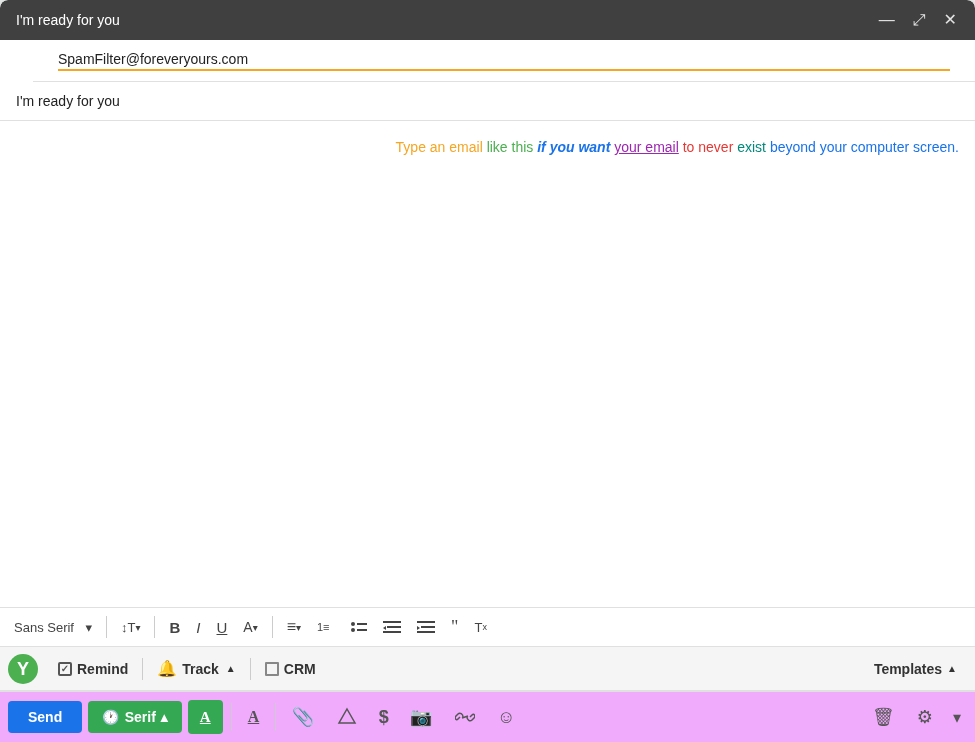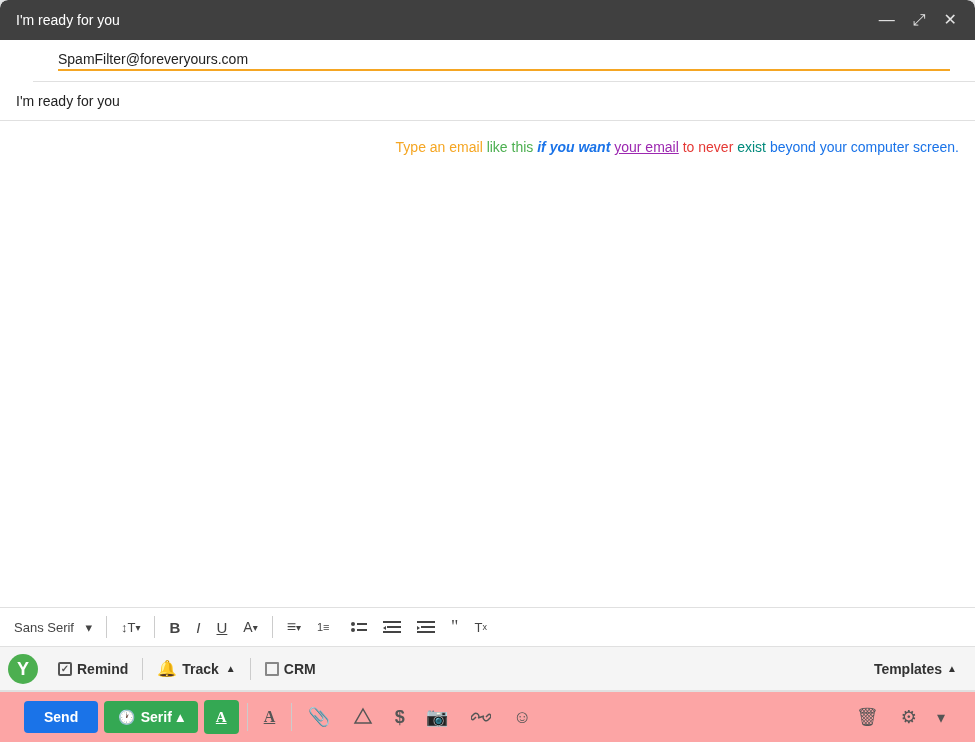--- a/index.html
+++ b/index.html
@@ -204,22 +204,22 @@
       height: 14px;
       border: 2px solid #888;
       display: inline-flex;
       align-items: center;
       justify-content: center;
       border-radius: 1px;
     }
 
     
     .action-bar {
-      background: #fca5a5;
-      padding: 8px 24px;
+      background: #f0abfc;
+      padding: 8px 8px;
       display: flex;
       align-items: center;
       gap: 6px;
       flex-shrink: 0;
       border-top: 1px solid #e0e0e0;
     }
     .btn-send {
       background: #1a73e8;
       color: #fff;
       border: none;

